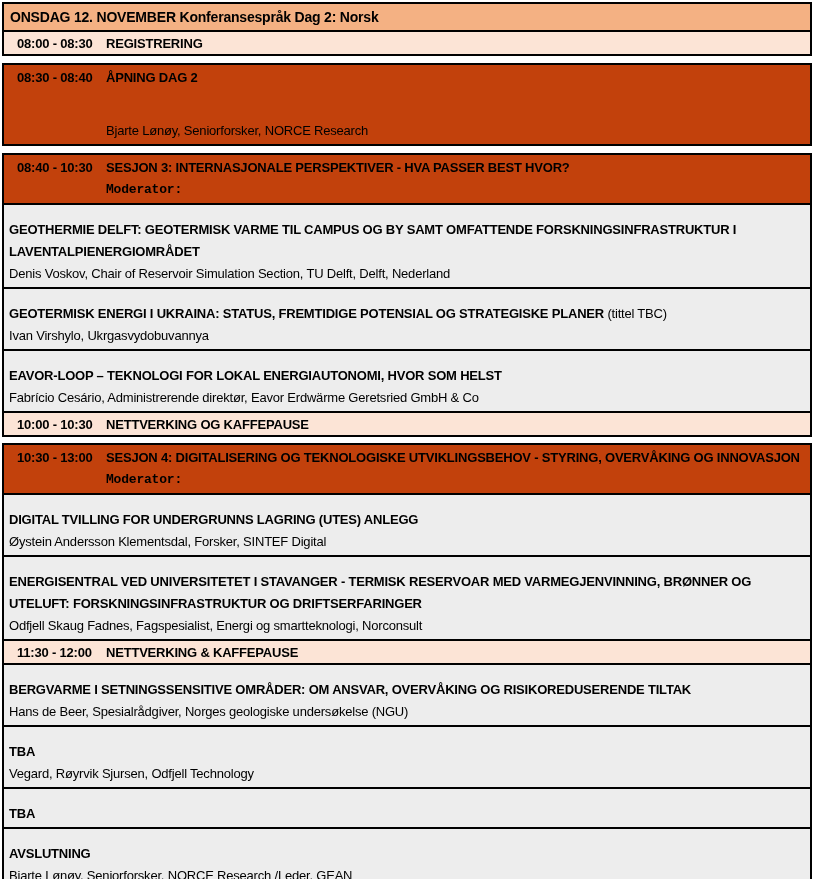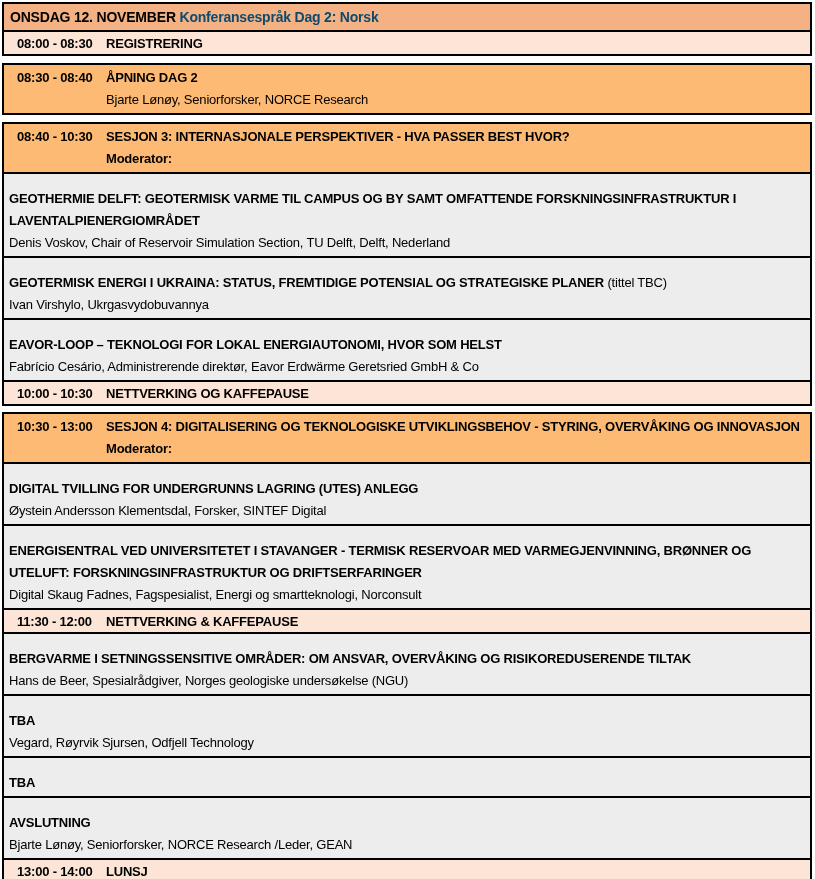--- a/index.html
+++ b/index.html
@@ -30,40 +30,40 @@
   .content { flex: 1 1 auto; padding-right: 10px; }
 
   .day-header {
     background: #F4B183;
     font-weight: bold;
     font-size: 14px;
     line-height: 23px;
     padding: 2px 6px 1px 6px;
     letter-spacing: -0.2px;
   }
-  .day-header .lang { color: #0c4a6e; }
+  .day-header .lang { color: #000000; }
 
   .time-row {
     background: #FCE4D6;
     font-size: 13px;
     line-height: 19px;
     padding: 2px 0 1px 0;
     letter-spacing: -0.2px;
   }
   .time-row .content { font-weight: bold; }
 
   .session-row {
-    background: #fdba74;
+    background: #c2410c;
     font-size: 13px;
     line-height: 22px;
     padding: 2px 0 2px 0;
     letter-spacing: -0.2px;
   }
   .session-row .content { font-weight: bold; }
-  .session-row .moderator { font-weight: bold; }
+  .session-row .moderator { font-weight: bold; font-family: Liberation Mono, monospace; }
 
   .talk-row {
     background: #EDEDED;
     font-size: 13px;
     line-height: 22px;
     padding: 14px 6px 2px 5px;
     letter-spacing: -0.2px;
   }
   .talk-title { font-weight: bold; }
   .title-suffix { font-weight: normal; }
@@ -86,21 +86,21 @@
     </div>
   </section>
 
   <div class="gap-m"></div>
 
   <section class="tbl">
     <div class="trow session-row flexrow">
       <span class="time">08:30 - 08:40</span>
       <span class="content">
         <span class="session-title" style="display:block;">ÅPNING DAG 2</span>
-        <span class="speaker" style="display:block;">Bjarte Lønøy, Seniorforsker, NORCE Research</span>
+        <span class="speaker" style="display:block;margin-top:31px;">Bjarte Lønøy, Seniorforsker, NORCE Research</span>
       </span>
     </div>
   </section>
 
   <div class="gap-m"></div>
 
   <section class="tbl">
     <div class="trow session-row flexrow">
       <span class="time">08:40 - 10:30</span>
       <span class="content">
@@ -143,21 +143,21 @@
     </div>
 
     <div class="trow talk-row">
       <div class="talk-title">DIGITAL TVILLING FOR UNDERGRUNNS LAGRING (UTES) ANLEGG</div>
       <div class="speaker">Øystein Andersson Klementsdal, Forsker, SINTEF Digital</div>
     </div>
 
 
     <div class="trow talk-row">
       <div class="talk-title">ENERGISENTRAL VED UNIVERSITETET I STAVANGER - TERMISK RESERVOAR MED VARMEGJENVINNING, BRØNNER OG UTELUFT: FORSKNINGSINFRASTRUKTUR OG DRIFTSERFARINGER</div>
-      <div class="speaker">Digital Skaug Fadnes, Fagspesialist, Energi og smartteknologi, Norconsult</div>
+      <div class="speaker">Odfjell Skaug Fadnes, Fagspesialist, Energi og smartteknologi, Norconsult</div>
     </div>
 
     <div class="trow time-row flexrow">
       <span class="time">11:30 - 12:00</span>
       <span class="content">NETTVERKING &amp; KAFFEPAUSE</span>
     </div>
 
     <div class="trow talk-row">
       <div class="talk-title">BERGVARME I SETNINGSSENSITIVE OMRÅDER: OM ANSVAR, OVERVÅKING OG RISIKOREDUSERENDE TILTAK</div>
       <div class="speaker">Hans de Beer, Spesialrådgiver, Norges geologiske undersøkelse (NGU)</div>

